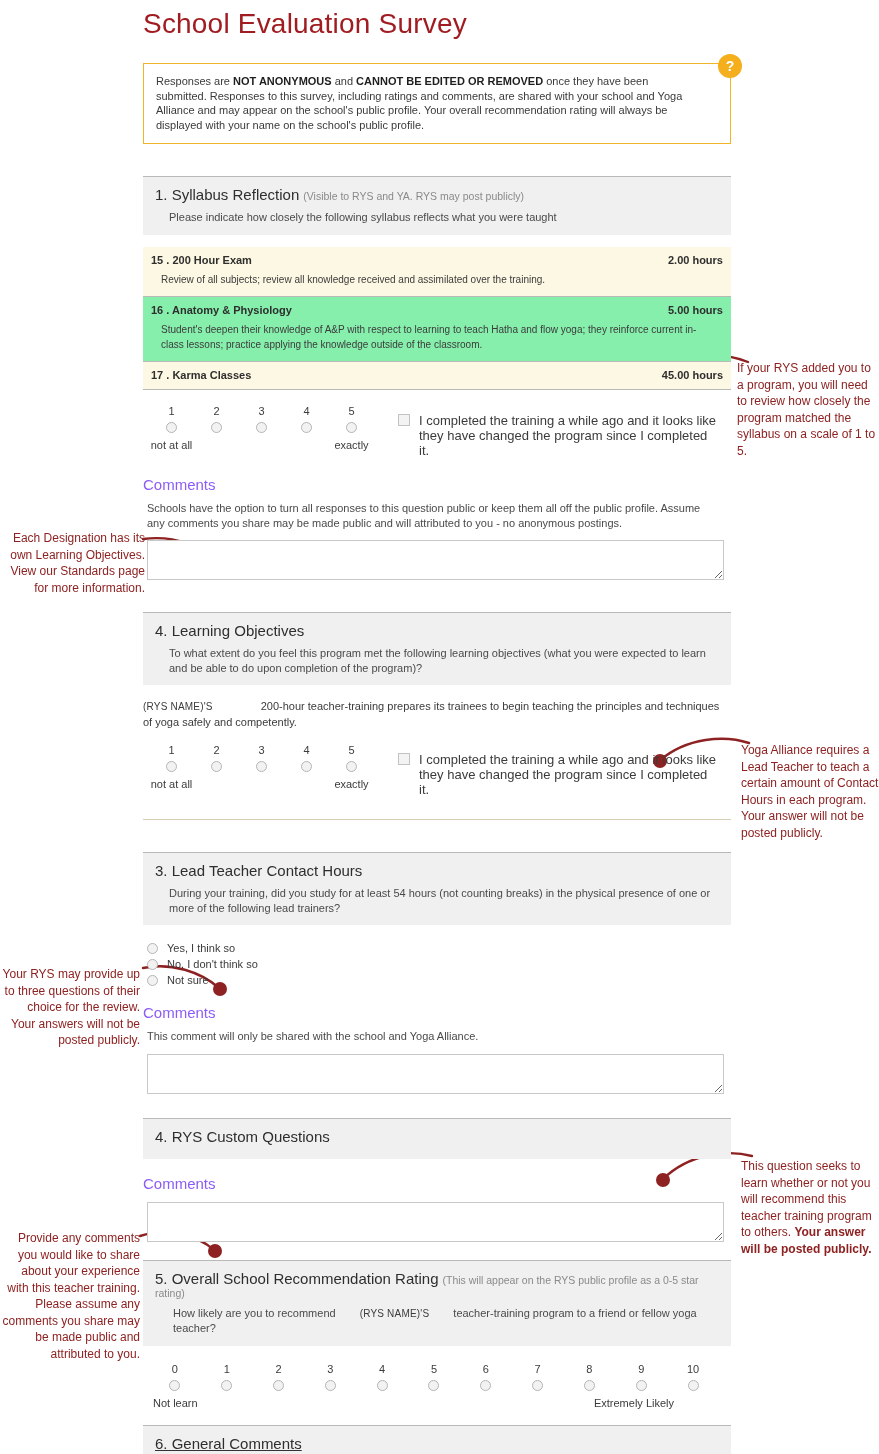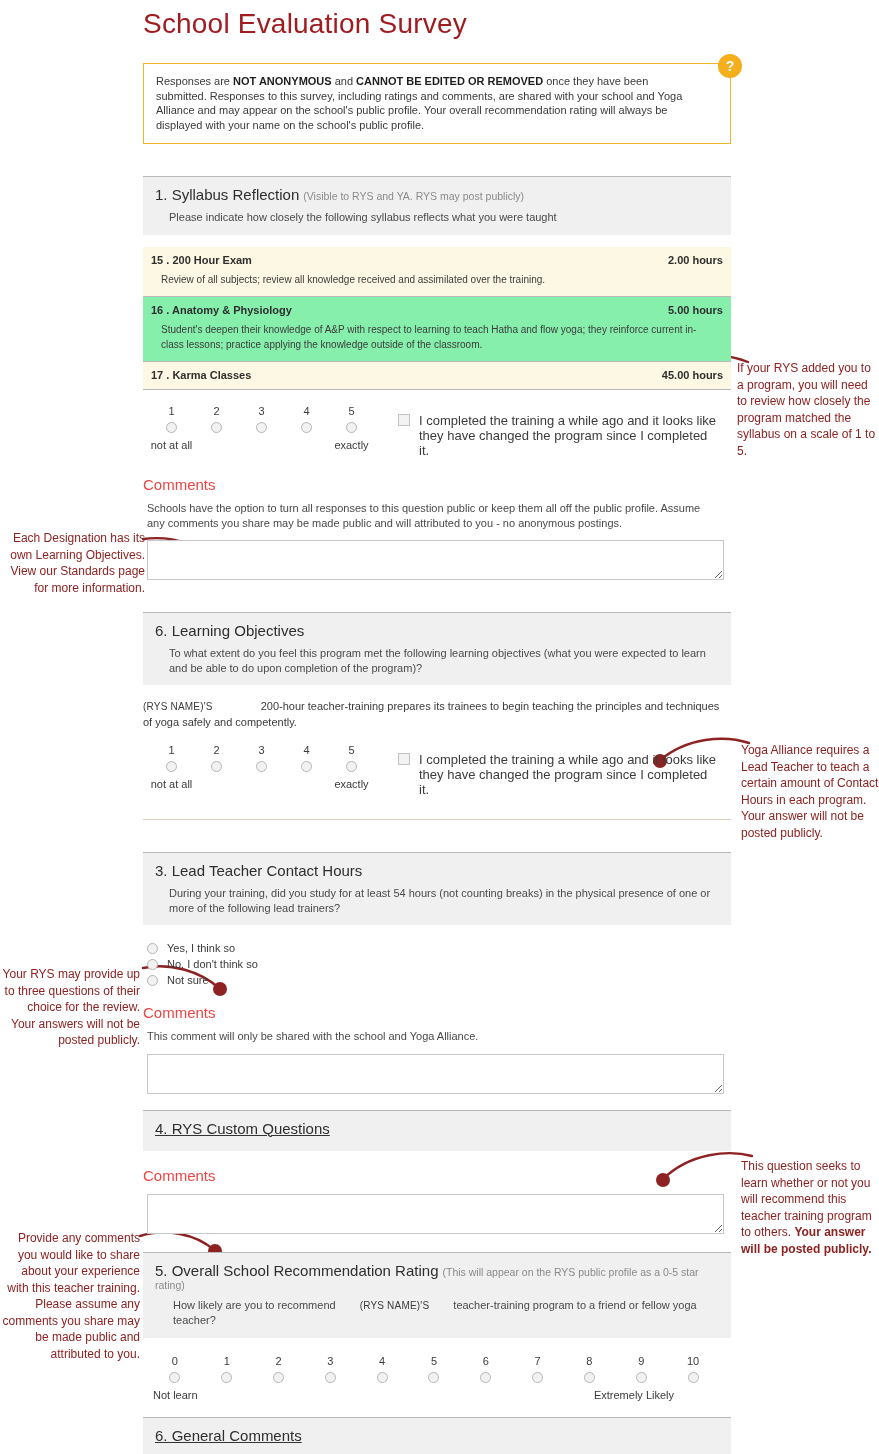--- a/index.html
+++ b/index.html
@@ -132,21 +132,21 @@
     flex: 0 0 12px;
     margin-top: 1px;
     cursor:pointer;
   }
   .cbox-label { margin-left: 9px; font-size:13px; color:#3b3b3b; line-height:15px; }
 
   
   h3.comments-h {
     font-size: 15px;
     font-weight: normal;
-    color: #ef4444;
+    color: #8b5cf6;
     margin: 18px 0 0 0;
   }
   .comments-help {
     margin-top: 8px;
     margin-left: 4px;
     font-size: 11px;
     color: #4a4a4a;
     line-height: 14.5px;
     max-width: 570px;
   }
@@ -338,21 +338,21 @@
         <div class="cbox-label">I completed the training a while ago and it looks like they have changed the program since I completed it.</div>
       </div>
     </div>
 
     <h3 class="comments-h">Comments</h3>
     <div class="comments-help">Schools have the option to turn all responses to this question public or keep them all off the public profile. Assume any comments you share may be made public and will attributed to you - no anonymous postings.</div>
     <textarea class="ta" style=""></textarea>
 
     <div class="section">
       <div class="sec-head">
-        <span class="sec-title">6. Learning Objectives</span>
+        <span class="sec-title">4. Learning Objectives</span>
         <div class="sec-sub">To what extent do you feel this program met the following learning objectives (what you were expected to learn and be able to do upon completion of the program)?</div>
       </div>
     </div>
 
     <div class="objective">
       <span class="rysname">(RYS NAME)'S</span><span class="spacer-inline"></span><span>200-hour teacher-training prepares its trainees to begin teaching the principles and techniques of yoga safely and competently.</span>
     </div>
 
     <div class="scale-block">
       <div class="scale-5">
@@ -413,21 +413,21 @@
       <div class="radio-row">
         <div class="radio"></div>
         <div class="rl-label">Not sure</div>
       </div>
     </div>
 
     <h3 class="comments-h">Comments</h3>
     <div class="comments-help">This comment will only be shared with the school and Yoga Alliance.</div>
     <textarea class="ta" style=""></textarea>
 
-    <div class="section" style="margin-top:16px;text-decoration:underline;">
+    <div class="section" style="margin-top:24px;">
       <div class="sec-head" style="padding-bottom:14px;">
         <span class="sec-title">4. RYS Custom Questions</span>
       </div>
     </div>
 
     <h3 class="comments-h" style="margin-top:16px;">Comments</h3>
     <textarea class="ta" style=""></textarea>
 
     <div class="section" style="margin-top:18px;">
       <div class="sec-head">

